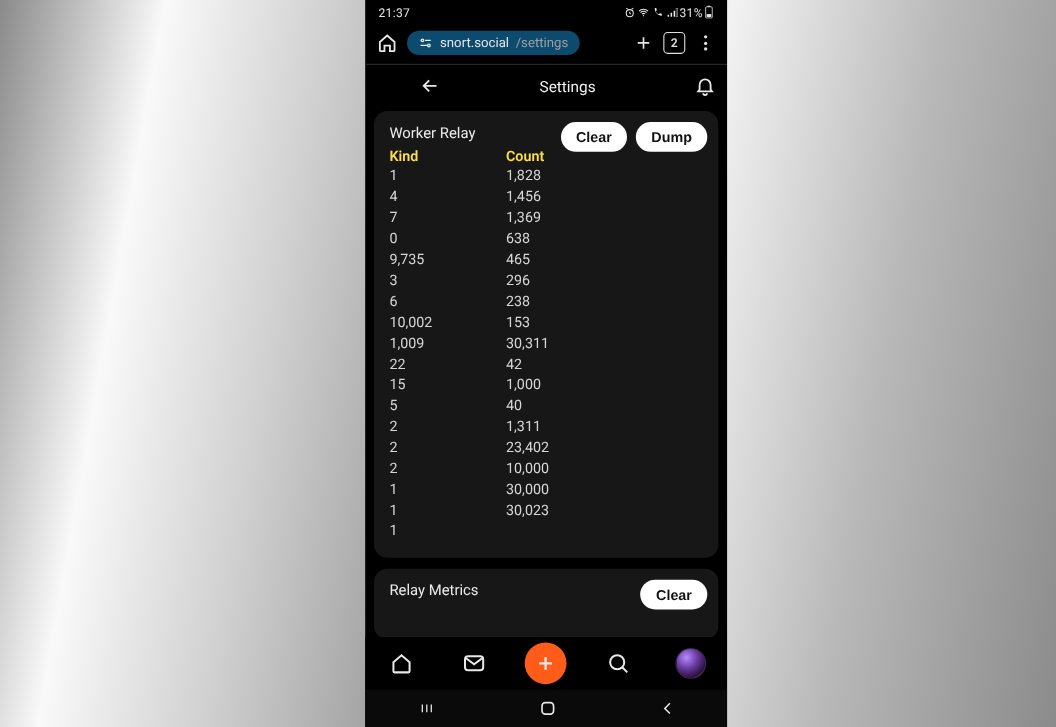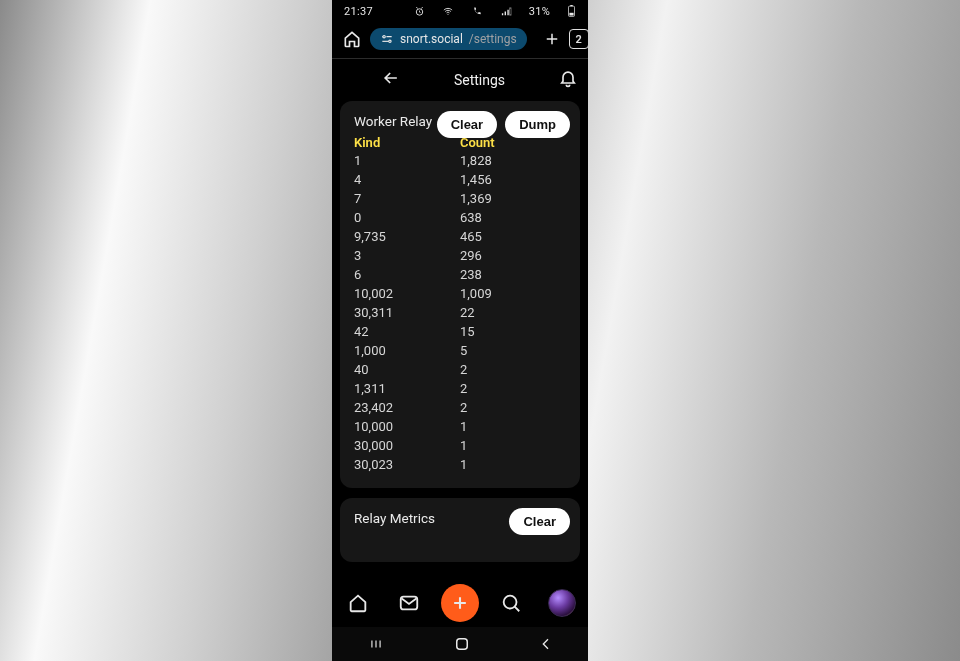--- a/index.html
+++ b/index.html
@@ -14,41 +14,41 @@
   .desktop {
     position: relative;
     width: 960px;
     height: 661px;
     background: linear-gradient(100deg, #8a8a8a 0%, #f9f9f9 14%, #d0d0d0 28%, #9d9d9d 44%, #f2f2f2 62%, #b8b8b8 80%, #8b8b8b 100%);
   }
   .phone {
     position: absolute;
     left: 332px;
     top: 0;
-    width: 256px;
+    width: 329px;
     height: 661px;
     background: #000;
     color: #eaeaea;
     display: flex;
     flex-direction: column;
     overflow: hidden;
   }
 
   
   .statusbar {
     height: 22px;
     display: flex;
     align-items: center;
     justify-content: space-between;
     padding: 0 12px;
     font-size: 11px;
     letter-spacing: .3px;
     color: #e6e6e6;
   }
-  .statusbar .right { display: flex; align-items: center; gap: 17px; font-size: 11px; }
+  .statusbar .right { display: flex; align-items: center; gap: 1px; font-size: 11px; }
   .statusbar .right svg { display:block; }
 
   
   .chrome {
     display:flex;
     align-items:center;
     gap:8px;
     padding: 6px 10px 8px 10px;
   }
   .chrome .home svg { display:block; }
@@ -269,20 +269,21 @@
             <div class="td">1,369</div>
             <div class="td">0</div>
             <div class="td">638</div>
             <div class="td">9,735</div>
             <div class="td">465</div>
             <div class="td">3</div>
             <div class="td">296</div>
             <div class="td">6</div>
             <div class="td">238</div>
             <div class="td">10,002</div>
+            <div class="td">153</div>
             <div class="td">1,009</div>
             <div class="td">30,311</div>
             <div class="td">22</div>
             <div class="td">42</div>
             <div class="td">15</div>
             <div class="td">1,000</div>
             <div class="td">5</div>
             <div class="td">40</div>
             <div class="td">2</div>
             <div class="td">1,311</div>

